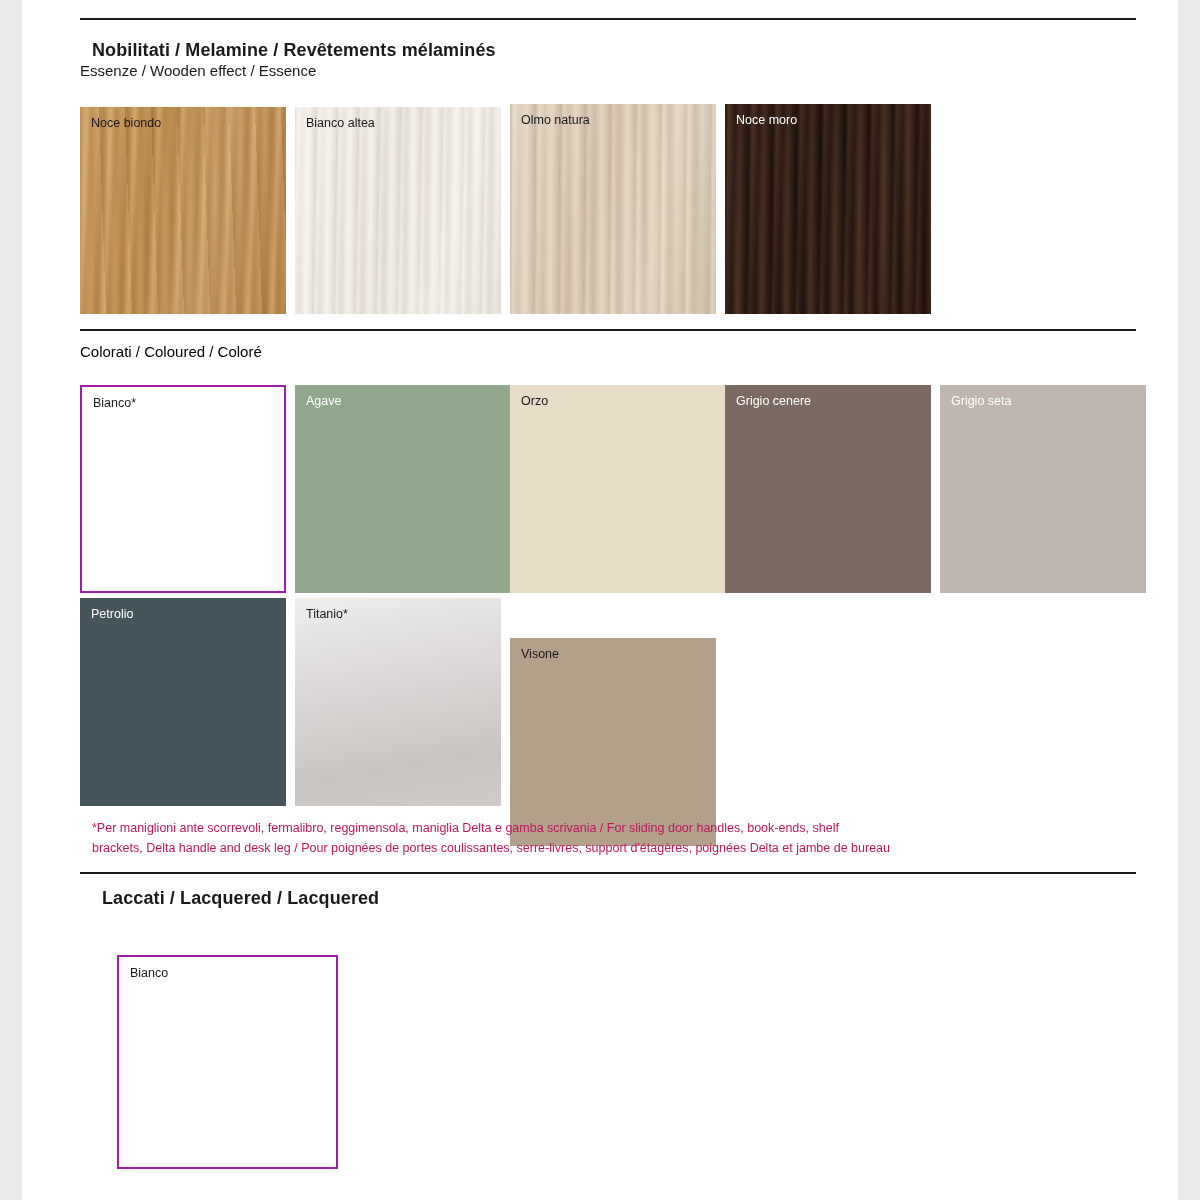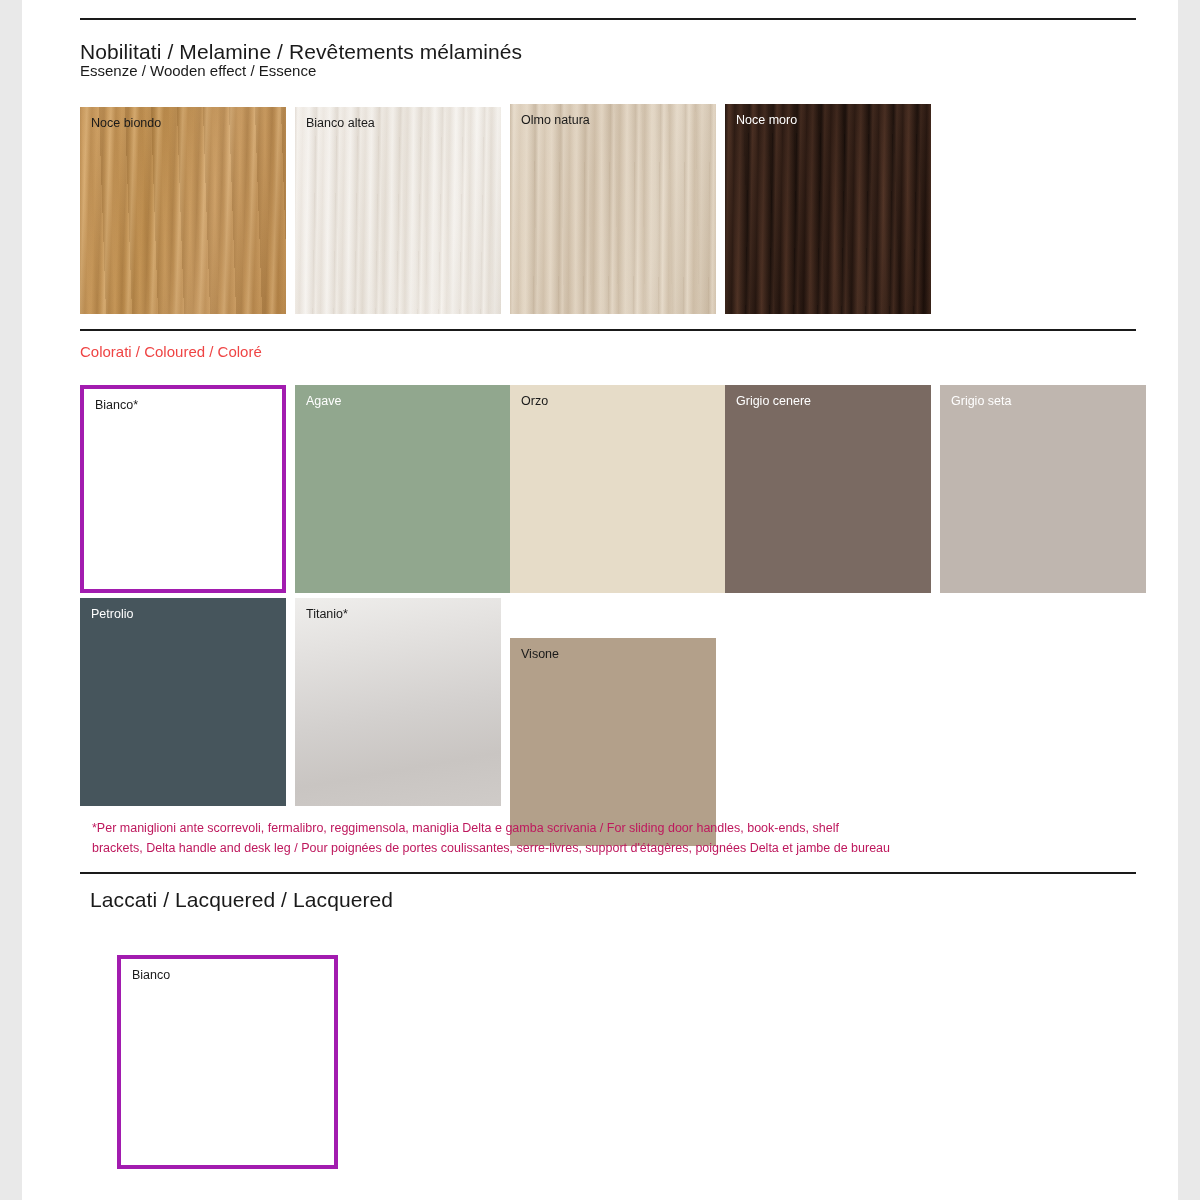--- a/index.html
+++ b/index.html
@@ -33,51 +33,52 @@
     border-top: 2px solid #1a1a1a;
     width: 1056px;
     margin: 0;
   }
   .rule.top { position: absolute; top: 18px; left: 0; }
   .rule.mid1 { position: absolute; top: 329px; left: 0; }
   .rule.mid2 { position: absolute; top: 872px; left: 0; }
 
   .heading {
     position: absolute;
-    font-size: 21px;
-    font-weight: normal;
+    font-size: 18px;
+    font-weight: bold;
     color: #1a1a1a;
     letter-spacing: 0.1px;
+    margin-left: 12px;
   }
   .subheading {
     position: absolute;
     font-size: 15px;
     font-weight: normal;
     color: #1a1a1a;
   }
   .section-title {
     position: absolute;
     font-size: 15px;
-    color: #ef4444;
+    color: #000000;
   }
   .swatch {
     position: absolute;
     box-sizing: border-box;
   }
   .swatch .label {
     position: absolute;
     left: 11px;
     top: 9px;
     font-size: 12.5px;
     line-height: 14px;
     white-space: nowrap;
   }
   .label.dark { color: #1a1a1a; }
   .label.light { color: #ffffff; }
-  .bordered { border: 4px solid #a21caf; }
+  .bordered { border: 2px solid #a21caf; }
 
   .footnote {
     position: absolute;
     font-size: 12.5px;
     line-height: 20px;
     color: #be185d;
     width: 980px;
   }
 
   

